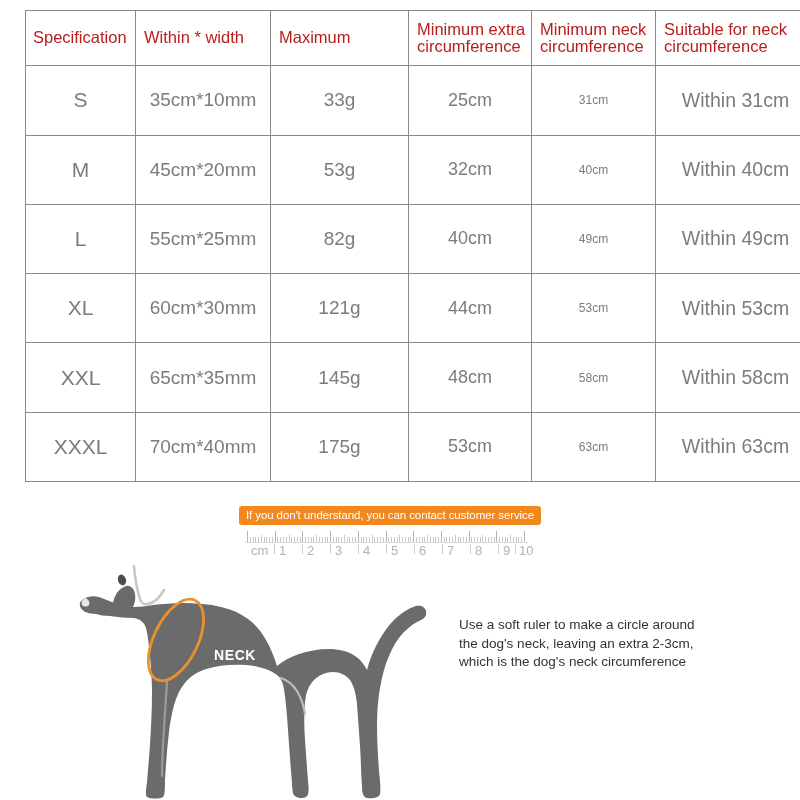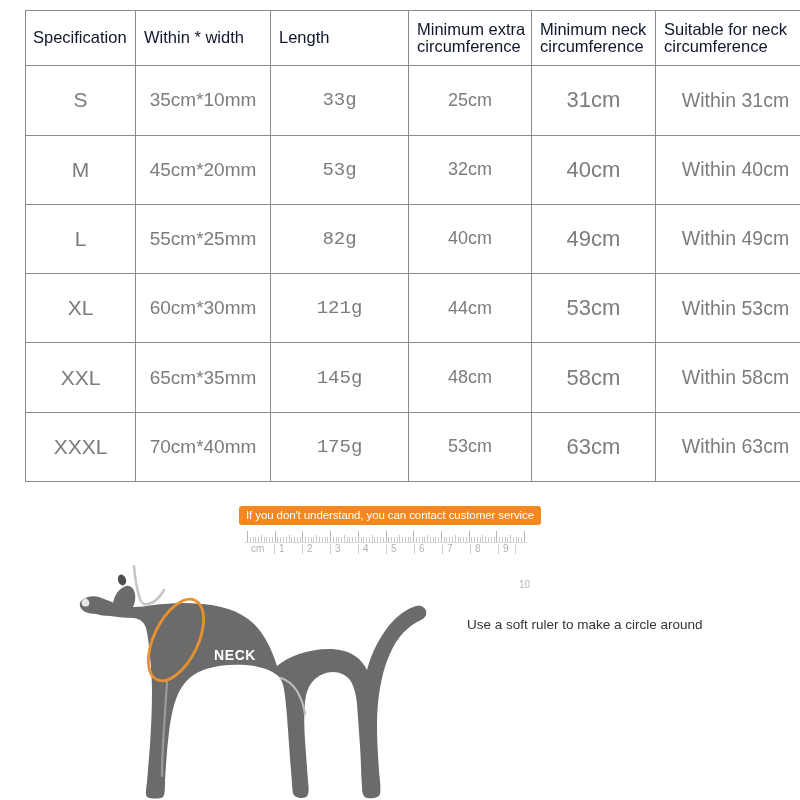--- a/index.html
+++ b/index.html
@@ -45,21 +45,21 @@
   col.c-wt     { width: 138px; }
   col.c-min    { width: 123px; }
   col.c-max    { width: 124px; }
   col.c-suit   { width: 160px; }
 
   
   tr.head-row { height: 55px; }
   tr.head-row td {
     font-size: 16.5px;
     line-height: 1.06;
-    color: #0f172a;
+    color: #b91c1c;
     text-align: left;
     padding-left: 8px;
     padding-right: 2px;
   }
   tr.head-row td.h-spec { padding-left: 7px; }
 
   
   tr.body-row { height: 69px; }
 
   td.cell-spec {
@@ -68,29 +68,28 @@
     padding-top: 14px;
   }
   td.cell-lw {
     font-size: 19px;
     color: #7f7f7f;
   }
   td.cell-wt {
     font-size: 19px;
     color: #8b8b8b;
     padding-top: 12px;
-    font-family: Liberation Mono, monospace;
   }
   td.cell-min {
     font-size: 18px;
     color: #8b8b8b;
     padding-top: 6px;
   }
   td.cell-max {
-    font-size: 22px;
+    font-size: 12px;
     color: #919191;
   }
   td.cell-suit {
     font-size: 19.5px;
     color: #3b3b3b;
     text-align: left;
     padding-left: 12px;
     padding-top: 6px;
   }
 
@@ -138,21 +137,21 @@
   #ruler .numrow {
     position: absolute;
     left: 0;
     top: 12px;
     width: 100%;
     height: 14px;
   }
   #ruler .numlab {
     position: absolute;
     top: 0;
-    font-size: 10px;
+    font-size: 13px;
     color: #b2b2b2;
     white-space: nowrap;
   }
   #ruler .numsep {
     position: absolute;
     top: 1px;
     width: 1px;
     height: 10px;
     background: #cfcfcf;
   }
@@ -198,40 +197,40 @@
     margin: 0 0 9px 0;
     font-weight: normal;
   }
   #measure-body {
     font-size: 13.5px;
     line-height: 1.38;
     color: #333333;
     margin: 0;
     padding-left: 4px;
   }
-  #measure-body span { display: block; margin-left: 8px; }
+  #measure-body span { display: block; }
 </style>
 </head>
 <body>
 
 <div id="size-table-wrap">
   <table class="size-table">
     <colgroup>
       <col class="c-spec">
         <col class="c-lw">
         <col class="c-wt">
       <col class="c-min">
         <col class="c-max">
         <col class="c-suit">
     </colgroup>
     <tbody>
       <tr class="head-row">
         <td class="h-spec">Specification</td>
         <td>Within * width</td>
-        <td>Length</td>
+        <td>Maximum</td>
         <td>Minimum extra circumference</td>
         <td>Minimum neck circumference</td>
         <td>Suitable for neck circumference</td>
       </tr>
 
       <tr class="body-row">
         <td class="cell-spec">S</td>
         <td class="cell-lw">35cm*10mm</td>
         <td class="cell-wt">33g</td>
         <td class="cell-min">25cm</td>
@@ -408,21 +407,21 @@
     <span class="numlab" style="left:146px;">5</span>
     <span class="numsep" style="left:169px;"></span>
     <span class="numlab" style="left:174px;">6</span>
     <span class="numsep" style="left:197px;"></span>
     <span class="numlab" style="left:202px;">7</span>
     <span class="numsep" style="left:225px;"></span>
     <span class="numlab" style="left:230px;">8</span>
     <span class="numsep" style="left:253px;"></span>
     <span class="numlab" style="left:258px;">9</span>
     <span class="numsep" style="left:270px;"></span>
-    <span class="numlab" style="left:274px;margin-top:36px;">10</span>
+    <span class="numlab" style="left:274px;">10</span>
   </div>
 </div>
 
 <div id="dog-illustration">
   <svg width="350" height="248" viewBox="0 0 350 248" xmlns="http://www.w3.org/2000/svg">
 
     <path fill="#6b6b6b" d="M 10,45
              C 4,47 1,50 2,54
              C 3,59 10,62 18,62
              C 22,63 26,64 32,64
@@ -499,14 +498,16 @@
     <path fill="none" stroke="#bdbdbd" stroke-width="2.2" stroke-linecap="round" d="M 203,126 C 209,128 215,133 219,139 C 223,146 226,154 227,162"></path>
 
     <ellipse cx="98" cy="88" rx="22" ry="44" fill="none" stroke="#e8922f" stroke-width="2.8" transform="rotate(26 98 88)"></ellipse>
   </svg>
 </div>
 <div id="neck-label">NECK</div>
 
 <div id="measure-block">
   <p id="measure-body">
     <span>Use a soft ruler to make a circle around</span>
+    <span>the dog's neck, leaving an extra 2-3cm,</span>
+    <span>which is the dog's neck circumference</span>
   </p>
 </div>
 
 </body></html>

